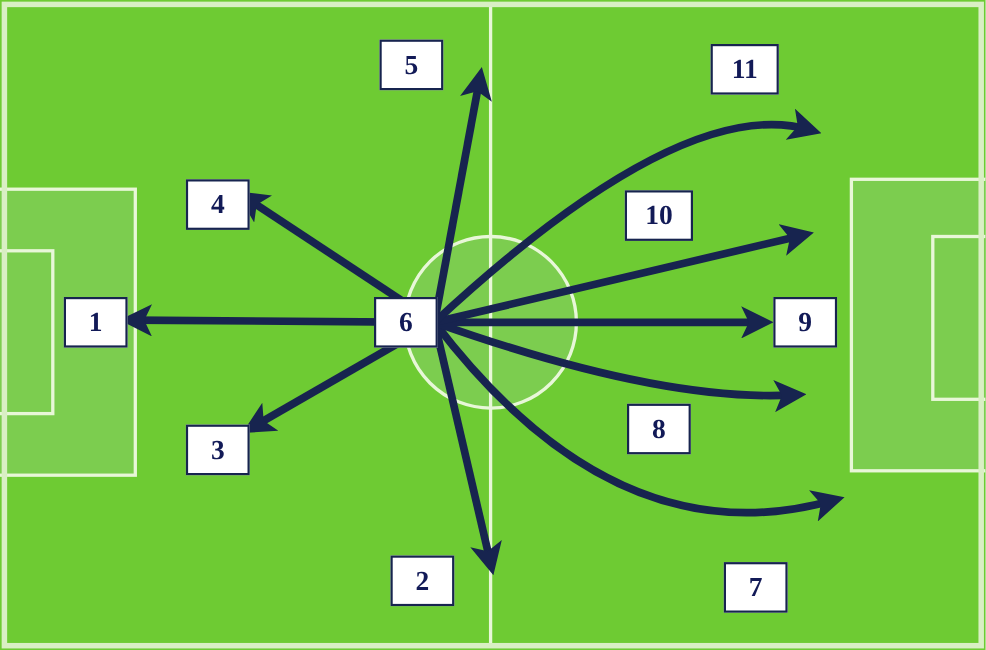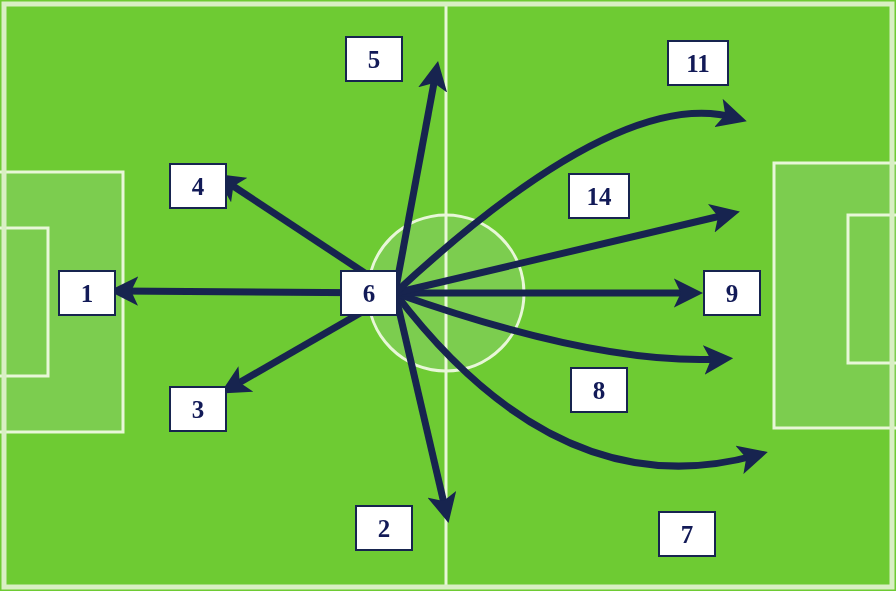--- a/index.html
+++ b/index.html
@@ -84,17 +84,17 @@
   <div id="label-layer">
       <div class="tag" style="left: 58px; top: 270px; width: 58px; height: 46px;">1</div>
       <div class="tag" style="left: 355px; top: 505px; width: 58px; height: 46px;">2</div>
       <div class="tag" style="left: 169px; top: 386px; width: 58px; height: 46px;">3</div>
       <div class="tag" style="left: 169px; top: 163px; width: 58px; height: 46px;">4</div>
       <div class="tag" style="left: 345px; top: 36px; width: 58px; height: 46px;">5</div>
       <div class="tag" style="left: 340px; top: 270px; width: 58px; height: 46px;">6</div>
       <div class="tag" style="left: 658px; top: 511px; width: 58px; height: 46px;">7</div>
       <div class="tag" style="left: 570px; top: 367px; width: 58px; height: 46px;">8</div>
       <div class="tag" style="left: 703px; top: 270px; width: 58px; height: 46px;">9</div>
-      <div class="tag" style="left: 568px; top: 173px; width: 62px; height: 46px;">14</div>
-      <div class="tag" style="left: 667px; top: 40px; width: 62px; height: 46px;">11</div>
+      <div class="tag" style="left: 568px; top: 173px; width: 62px; height: 46px;">10</div>
+      <div class="tag" style="left: 646px; top: 40px; width: 62px; height: 46px;">11</div>
     </div>
 
 </div>
 
 </body></html>

